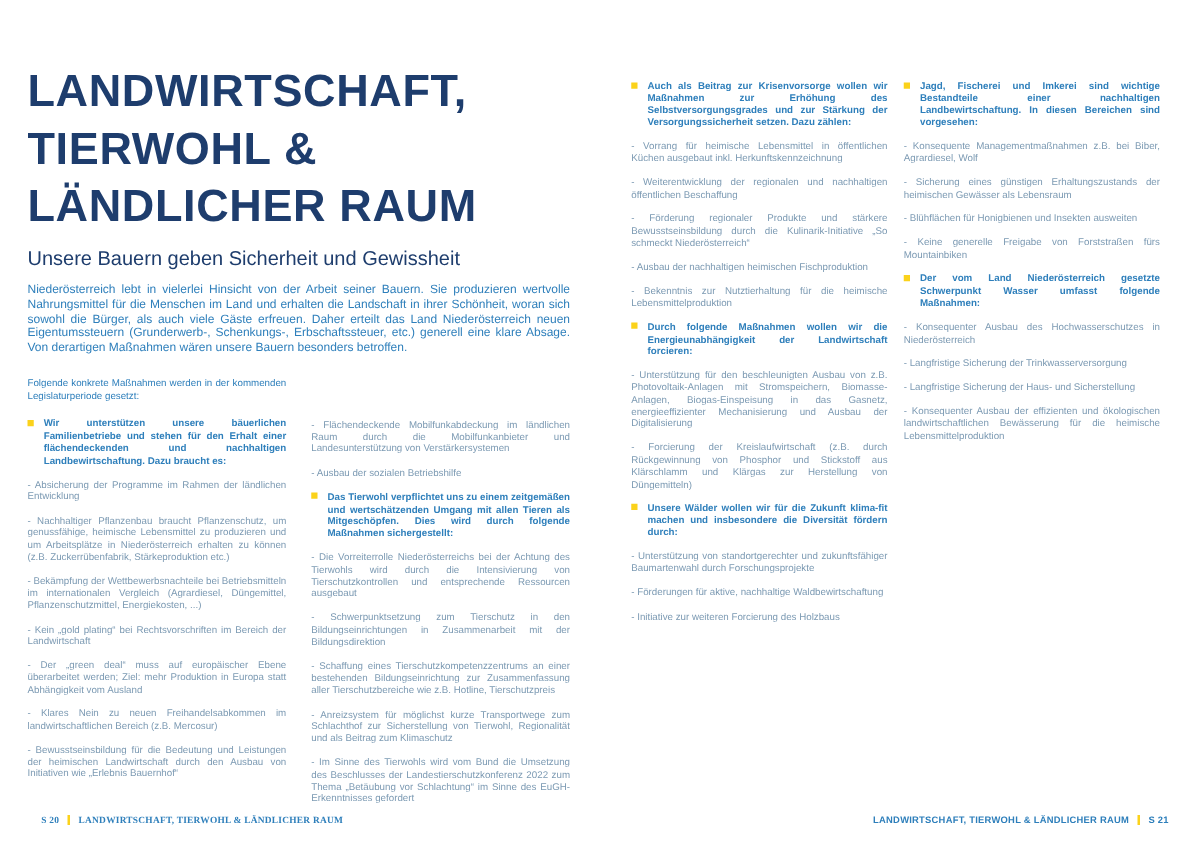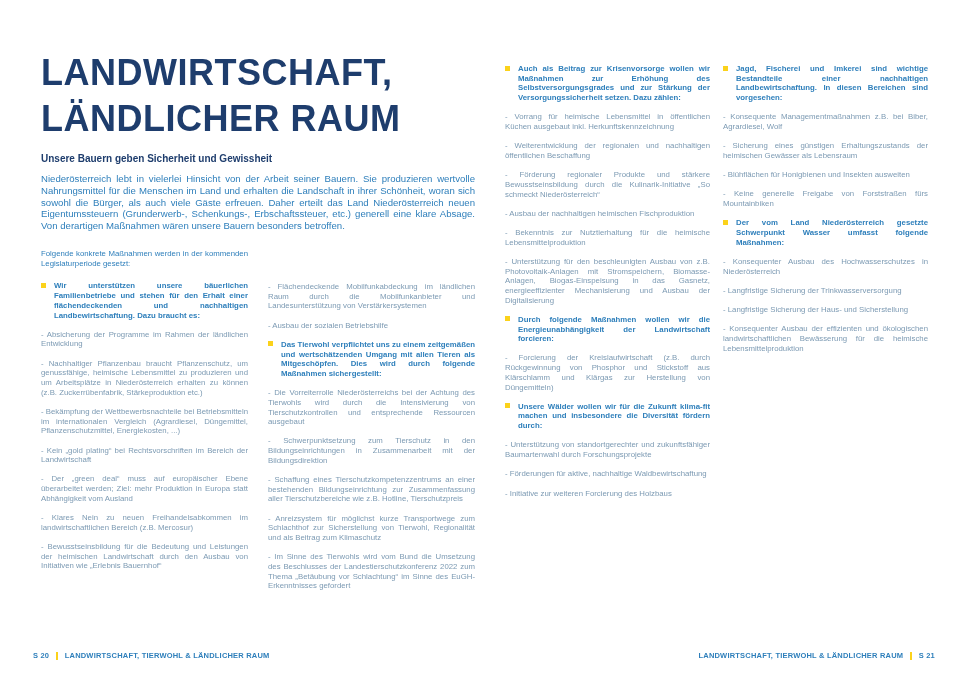--- a/index.html
+++ b/index.html
@@ -2,55 +2,56 @@
 <html lang="de"><head>
 <meta charset="utf-8">
 <style>
   html,body{margin:0;padding:0;}
   body{
     width:960px;height:679px;position:relative;overflow:hidden;
     background:#ffffff;
     font-family:"Liberation Sans", sans-serif;
   }
   .page{position:absolute;top:0;}
-  #left-page{left:41px;width:434px;}
+  #left-page{left:22px;width:434px;}
   #right-page{left:505px;top:64px;width:432px;}
 
   .doc-title{margin:0;padding-top:50px;font-size:36px;line-height:46px;
     font-weight:800;color:#1E3D6D;letter-spacing:0.5px;}
-  .subtitle{margin-top:11px;font-size:10px;font-weight:bold;color:#1E3D6D;}
+  .subtitle{margin-top:11px;font-size:16px;font-weight:normal;color:#1E3D6D;}
   .intro{margin-top:9px;font-size:9.6px;line-height:11.8px;font-weight:400;
     color:#2E7FBB;text-align:justify;}
 
   .cols{display:flex;}
   #left-page .cols{margin-top:17px;gap:20px;}
   #right-page .cols{gap:13px;}
   .col{width:207px;}
   #right-page .col{width:205px;}
   #col2{padding-top:33px;}
 
   .block{font-size:7.8px;line-height:9.7px;margin-bottom:9.5px;
     text-align:justify;position:relative;hyphens:auto;-webkit-hyphens:auto;}
   .block.lead{font-weight:normal;color:#2E7FBB;margin-bottom:13px;}
   .block.bullet{font-weight:bold;color:#2E7FBB;padding-left:13px;}
   .block.sub{color:#7C9AB3;}
   .sq{position:absolute;left:0;top:1.5px;width:5px;height:5px;background:#FBD21B;}
 
   .footer{position:absolute;top:651px;display:flex;align-items:center;gap:7px;
     font-size:7.5px;font-weight:bold;color:#2E7FBB;letter-spacing:0.2px;}
-  #footer-left{left:33px;}
+  #footer-left{left:33px;font-family:Liberation Serif, serif;}
   #footer-right{right:25px;}
   .vsep{width:1.5px;height:8px;background:#FBD21B;}
 </style>
 </head>
 <body>
 
 <section class="page" id="left-page">
   <h1 class="doc-title">
     <div>LANDWIRTSCHAFT,</div>
+    <div>TIERWOHL &amp;</div>
     <div>LÄNDLICHER RAUM</div>
   </h1>
   <div class="subtitle">Unsere Bauern geben Sicherheit und Gewissheit</div>
   <p class="intro">Niederösterreich lebt in vielerlei Hinsicht von der Arbeit seiner Bauern. Sie produzieren wertvolle Nahrungsmittel für die Menschen im Land und erhalten die Landschaft in ihrer Schönheit, woran sich sowohl die Bürger, als auch viele Gäste erfreuen. Daher erteilt das Land Niederösterreich neuen Eigentumssteuern (Grunderwerb-, Schenkungs-, Erbschaftssteuer, etc.) generell eine klare Absage. Von derartigen Maßnahmen wären unsere Bauern besonders betroffen.</p>
   <div class="cols">
     <div class="col" id="col1">
         <div class="block lead"><span>Folgende konkrete Maßnahmen werden in der kommenden Legislaturperiode gesetzt:</span></div>
         <div class="block bullet"><span class="sq"></span><span>Wir unterstützen unsere bäuerlichen Familienbetriebe und stehen für den Erhalt einer flächendeckenden und nachhaltigen Landbewirtschaftung. Dazu braucht es:</span></div>
         <div class="block sub"><span>- Absicherung der Programme im Rahmen der ländlichen Entwicklung</span></div>
         <div class="block sub"><span>- Nachhaltiger Pflanzenbau braucht Pflanzenschutz, um genussfähige, heimische Lebensmittel zu produzieren und um Arbeitsplätze in Niederösterreich erhalten zu können (z.B. Zuckerrübenfabrik, Stärkeproduktion etc.)</span></div>
@@ -75,22 +76,22 @@
 
 <section class="page" id="right-page">
   <div class="cols">
     <div class="col" id="col3">
         <div class="block bullet"><span class="sq"></span><span>Auch als Beitrag zur Krisenvorsorge wollen wir Maßnahmen zur Erhöhung des Selbstversorgungsgrades und zur Stärkung der Versorgungssicherheit setzen. Dazu zählen:</span></div>
         <div class="block sub"><span>- Vorrang für heimische Lebensmittel in öffentlichen Küchen ausgebaut inkl. Herkunftskennzeichnung</span></div>
         <div class="block sub"><span>- Weiterentwicklung der regionalen und nachhaltigen öffentlichen Beschaffung</span></div>
         <div class="block sub"><span>- Förderung regionaler Produkte und stärkere Bewusstseinsbildung durch die Kulinarik-Initiative „So schmeckt Niederösterreich“</span></div>
         <div class="block sub"><span>- Ausbau der nachhaltigen heimischen Fischproduktion</span></div>
         <div class="block sub"><span>- Bekenntnis zur Nutztierhaltung für die heimische Lebensmittelproduktion</span></div>
+        <div class="block bullet"><span class="sq"></span><span>Durch folgende Maßnahmen wollen wir die Energieunabhängigkeit der Landwirtschaft forcieren:</span></div>
         <div class="block sub"><span>- Unterstützung für den beschleunigten Ausbau von z.B. Photovoltaik-Anlagen mit Stromspeichern, Biomasse-Anlagen, Biogas-Einspeisung in das Gasnetz, energieeffizienter Mechanisierung und Ausbau der Digitalisierung</span></div>
-        <div class="block bullet"><span class="sq"></span><span>Durch folgende Maßnahmen wollen wir die Energieunabhängigkeit der Landwirtschaft forcieren:</span></div>
         <div class="block sub"><span>- Forcierung der Kreislaufwirtschaft (z.B. durch Rückgewinnung von Phosphor und Stickstoff aus Klärschlamm und Klärgas zur Herstellung von Düngemitteln)</span></div>
         <div class="block bullet"><span class="sq"></span><span>Unsere Wälder wollen wir für die Zukunft klima-fit machen und insbesondere die Diversität fördern durch:</span></div>
         <div class="block sub"><span>- Unterstützung von standortgerechter und zukunftsfähiger Baumartenwahl durch Forschungsprojekte</span></div>
         <div class="block sub"><span>- Förderungen für aktive, nachhaltige Waldbewirtschaftung</span></div>
         <div class="block sub"><span>- Initiative zur weiteren Forcierung des Holzbaus</span></div>
       </div>
     <div class="col" id="col4">
         <div class="block bullet"><span class="sq"></span><span>Jagd, Fischerei und Imkerei sind wichtige Bestandteile einer nachhaltigen Landbewirtschaftung. In diesen Bereichen sind vorgesehen:</span></div>
         <div class="block sub"><span>- Konsequente Managementmaßnahmen z.B. bei Biber, Agrardiesel, Wolf</span></div>
         <div class="block sub"><span>- Sicherung eines günstigen Erhaltungszustands der heimischen Gewässer als Lebensraum</span></div>

